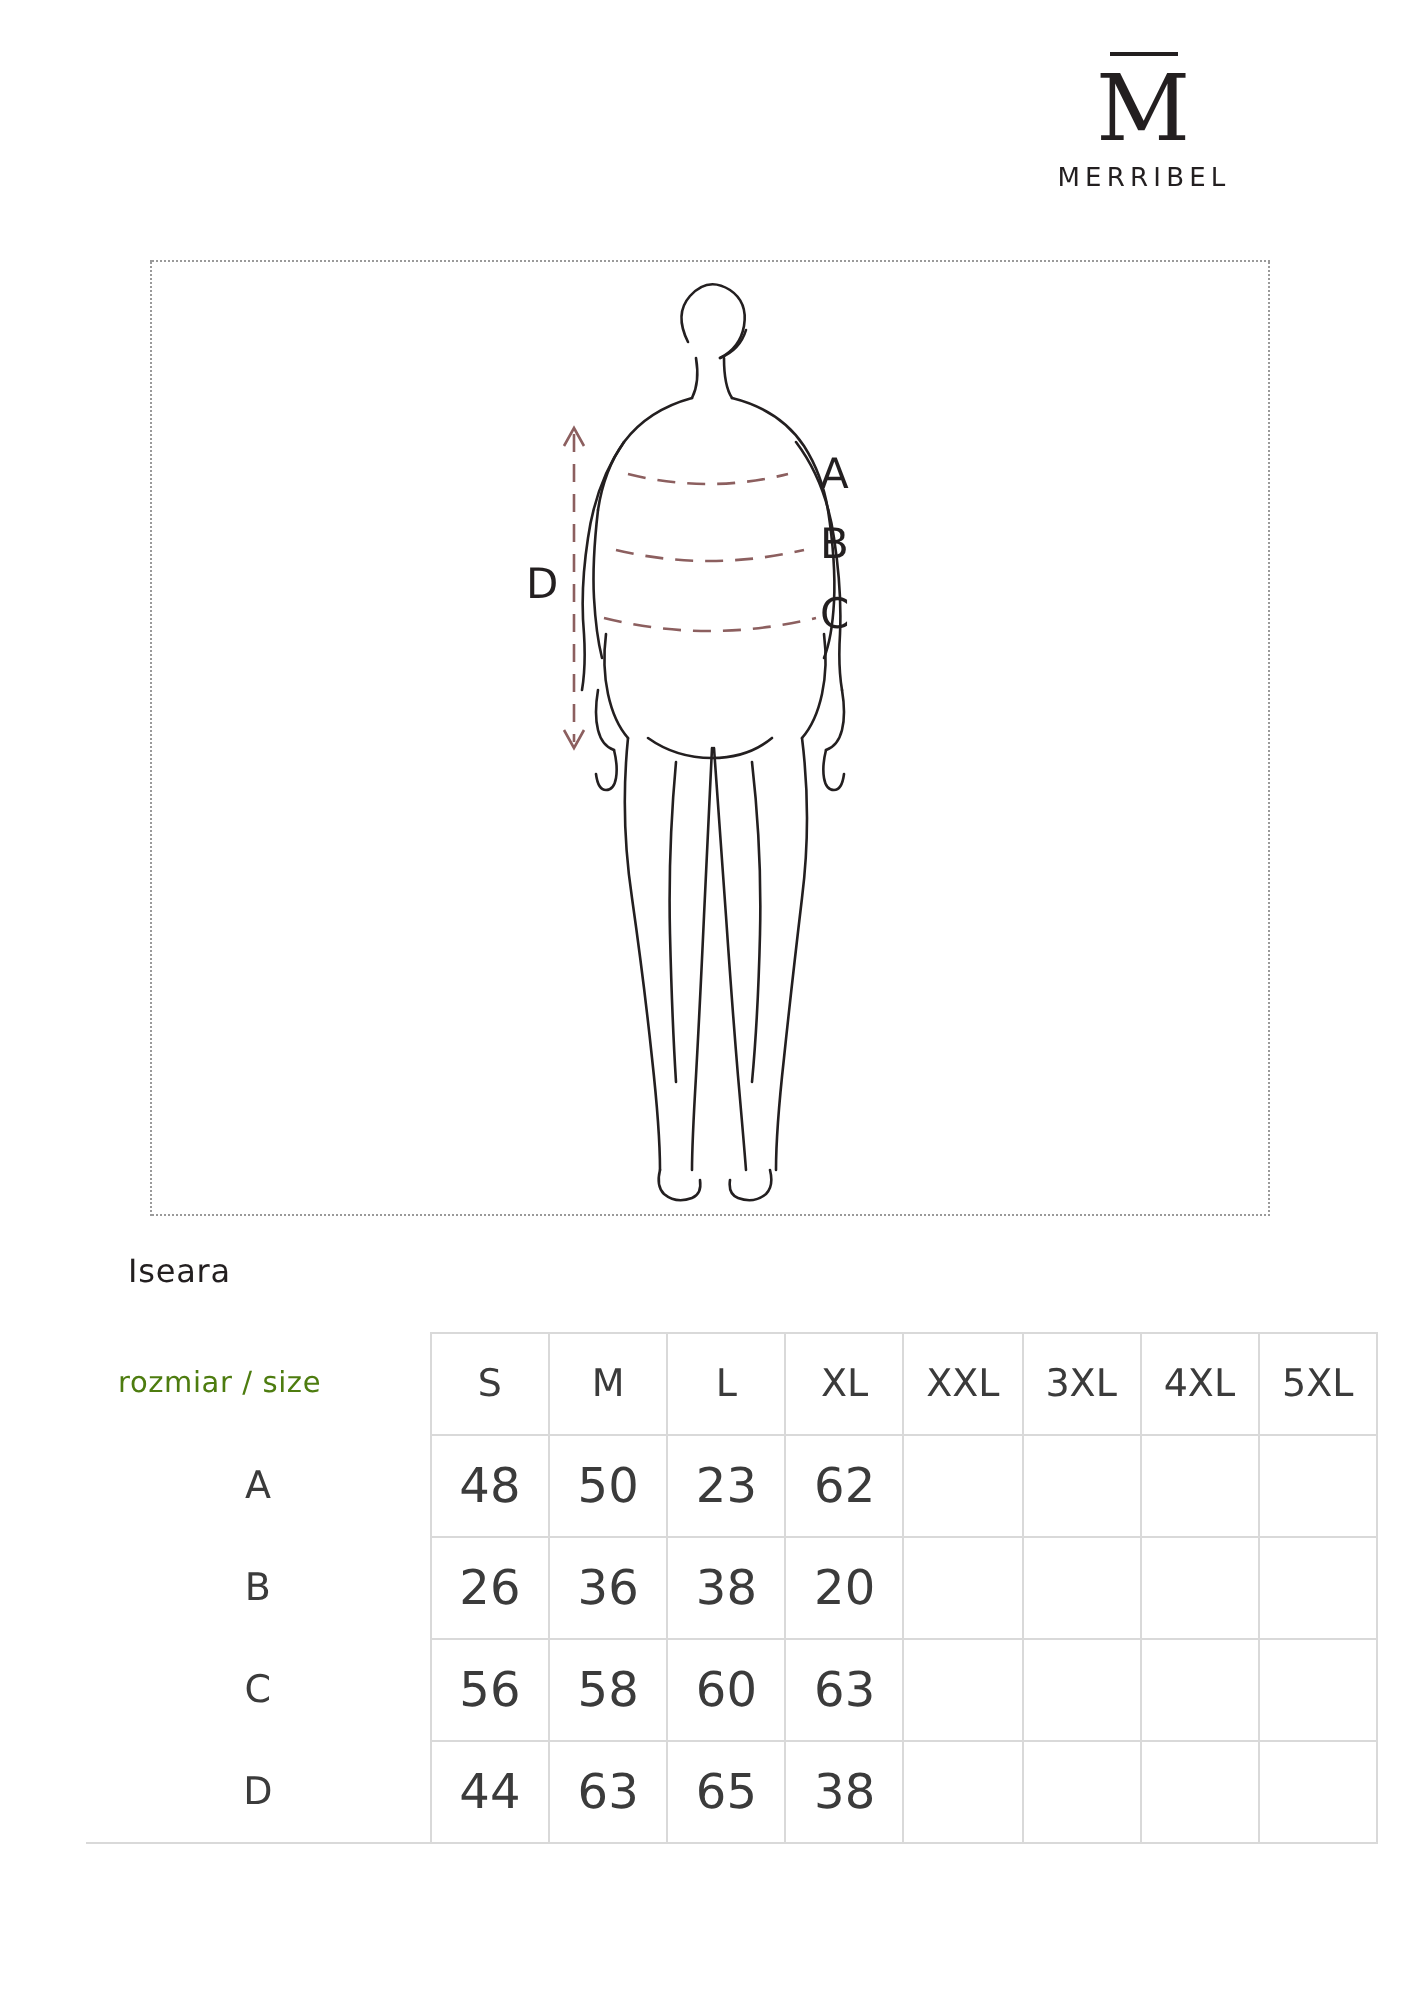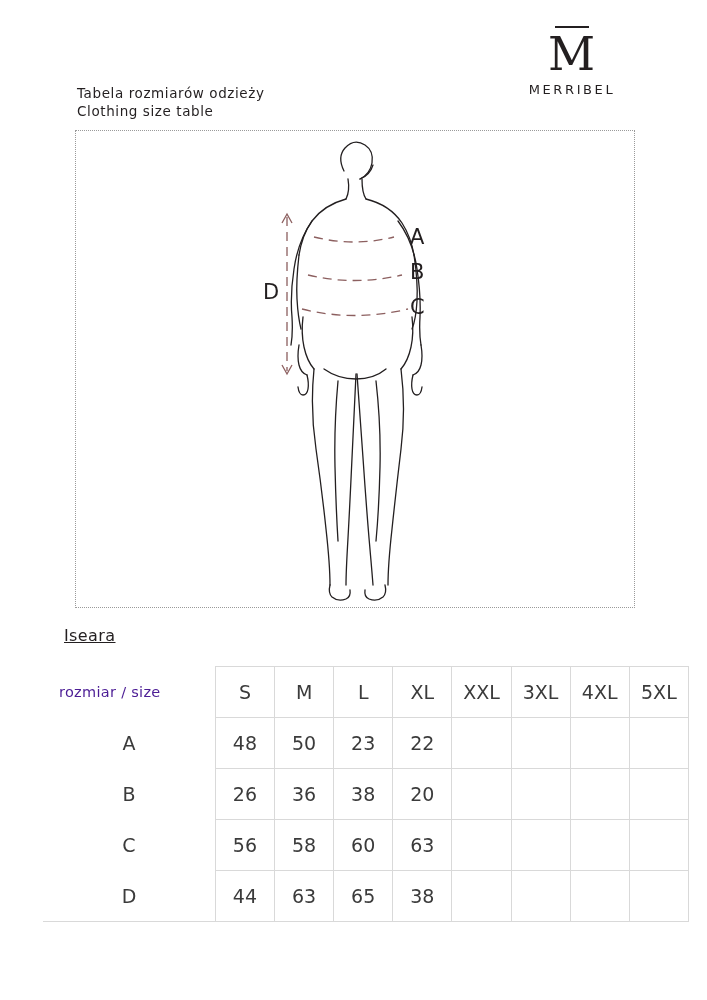--- a/index.html
+++ b/index.html
@@ -76,54 +76,53 @@
   .figure-panel svg { display: block; }
 
   
   .product-name {
     position: absolute;
     left: 64px;
     top: 626px;
     font-size: 16px;
     letter-spacing: 0.4px;
     color: #231f20;
-    text-decoration: underline;
   }
 
   
   .size-table {
     position: absolute;
     left: 43px;
     top: 666px;
     width: 646px;
     border-collapse: collapse;
     table-layout: fixed;
   }
   .size-table td, .size-table th {
     border: 1px solid #d9d9d9;
     height: 51px;
     text-align: center;
     font-weight: normal;
-    font-size: 19px;
+    font-size: 24px;
     color: #3b3b3b;
     padding: 0;
   }
   .size-table .corner,
   .size-table .rowlabel {
     border-left: none;
     border-top: none;
     border-bottom: none;
   }
   .size-table tr:first-child .corner { border-top: none; }
   .size-table .corner {
     width: 172px;
     text-align: left;
     padding-left: 16px;
     font-size: 14.5px;
-    color: #4c1d95;
+    color: #4d7c0f;
     letter-spacing: 0.3px;
     border-right: 1px solid #d9d9d9;
   }
   .size-table .rowlabel {
     width: 172px;
     text-align: center;
     font-size: 19px;
     color: #3b3b3b;
     border-right: 1px solid #d9d9d9;
   }
@@ -139,24 +138,20 @@
     top: 975px;
     width: 646px;
     height: 1px;
     background: transparent;
   }
 </style>
 </head>
 <body>
 
 <div class="header">
-  <div class="title-block">
-    <div class="title-pl">Tabela rozmiarów odzieży</div>
-    <div class="title-en">Clothing size table</div>
-  </div>
   <div class="brand">
     <div class="brand-bar"></div>
     <div class="brand-m">M</div>
     <div class="brand-name">MERRIBEL</div>
   </div>
 </div>
 
 <div class="figure-panel">
   <svg width="558" height="476" viewBox="0 0 558 476">
     <g fill="none" stroke="#231f20" stroke-width="1.3" stroke-linecap="round" stroke-linejoin="round">
@@ -242,21 +237,21 @@
       <td>4XL</td>
       <td>5XL</td>
     </tr>
   </thead>
   <tbody>
     <tr>
       <td class="rowlabel">A</td>
       <td>48</td>
       <td>50</td>
       <td>23</td>
-      <td>22</td>
+      <td>62</td>
       <td></td>
       <td></td>
       <td></td>
       <td></td>
     </tr>
     <tr>
       <td class="rowlabel">B</td>
       <td>26</td>
       <td>36</td>
       <td>38</td>

